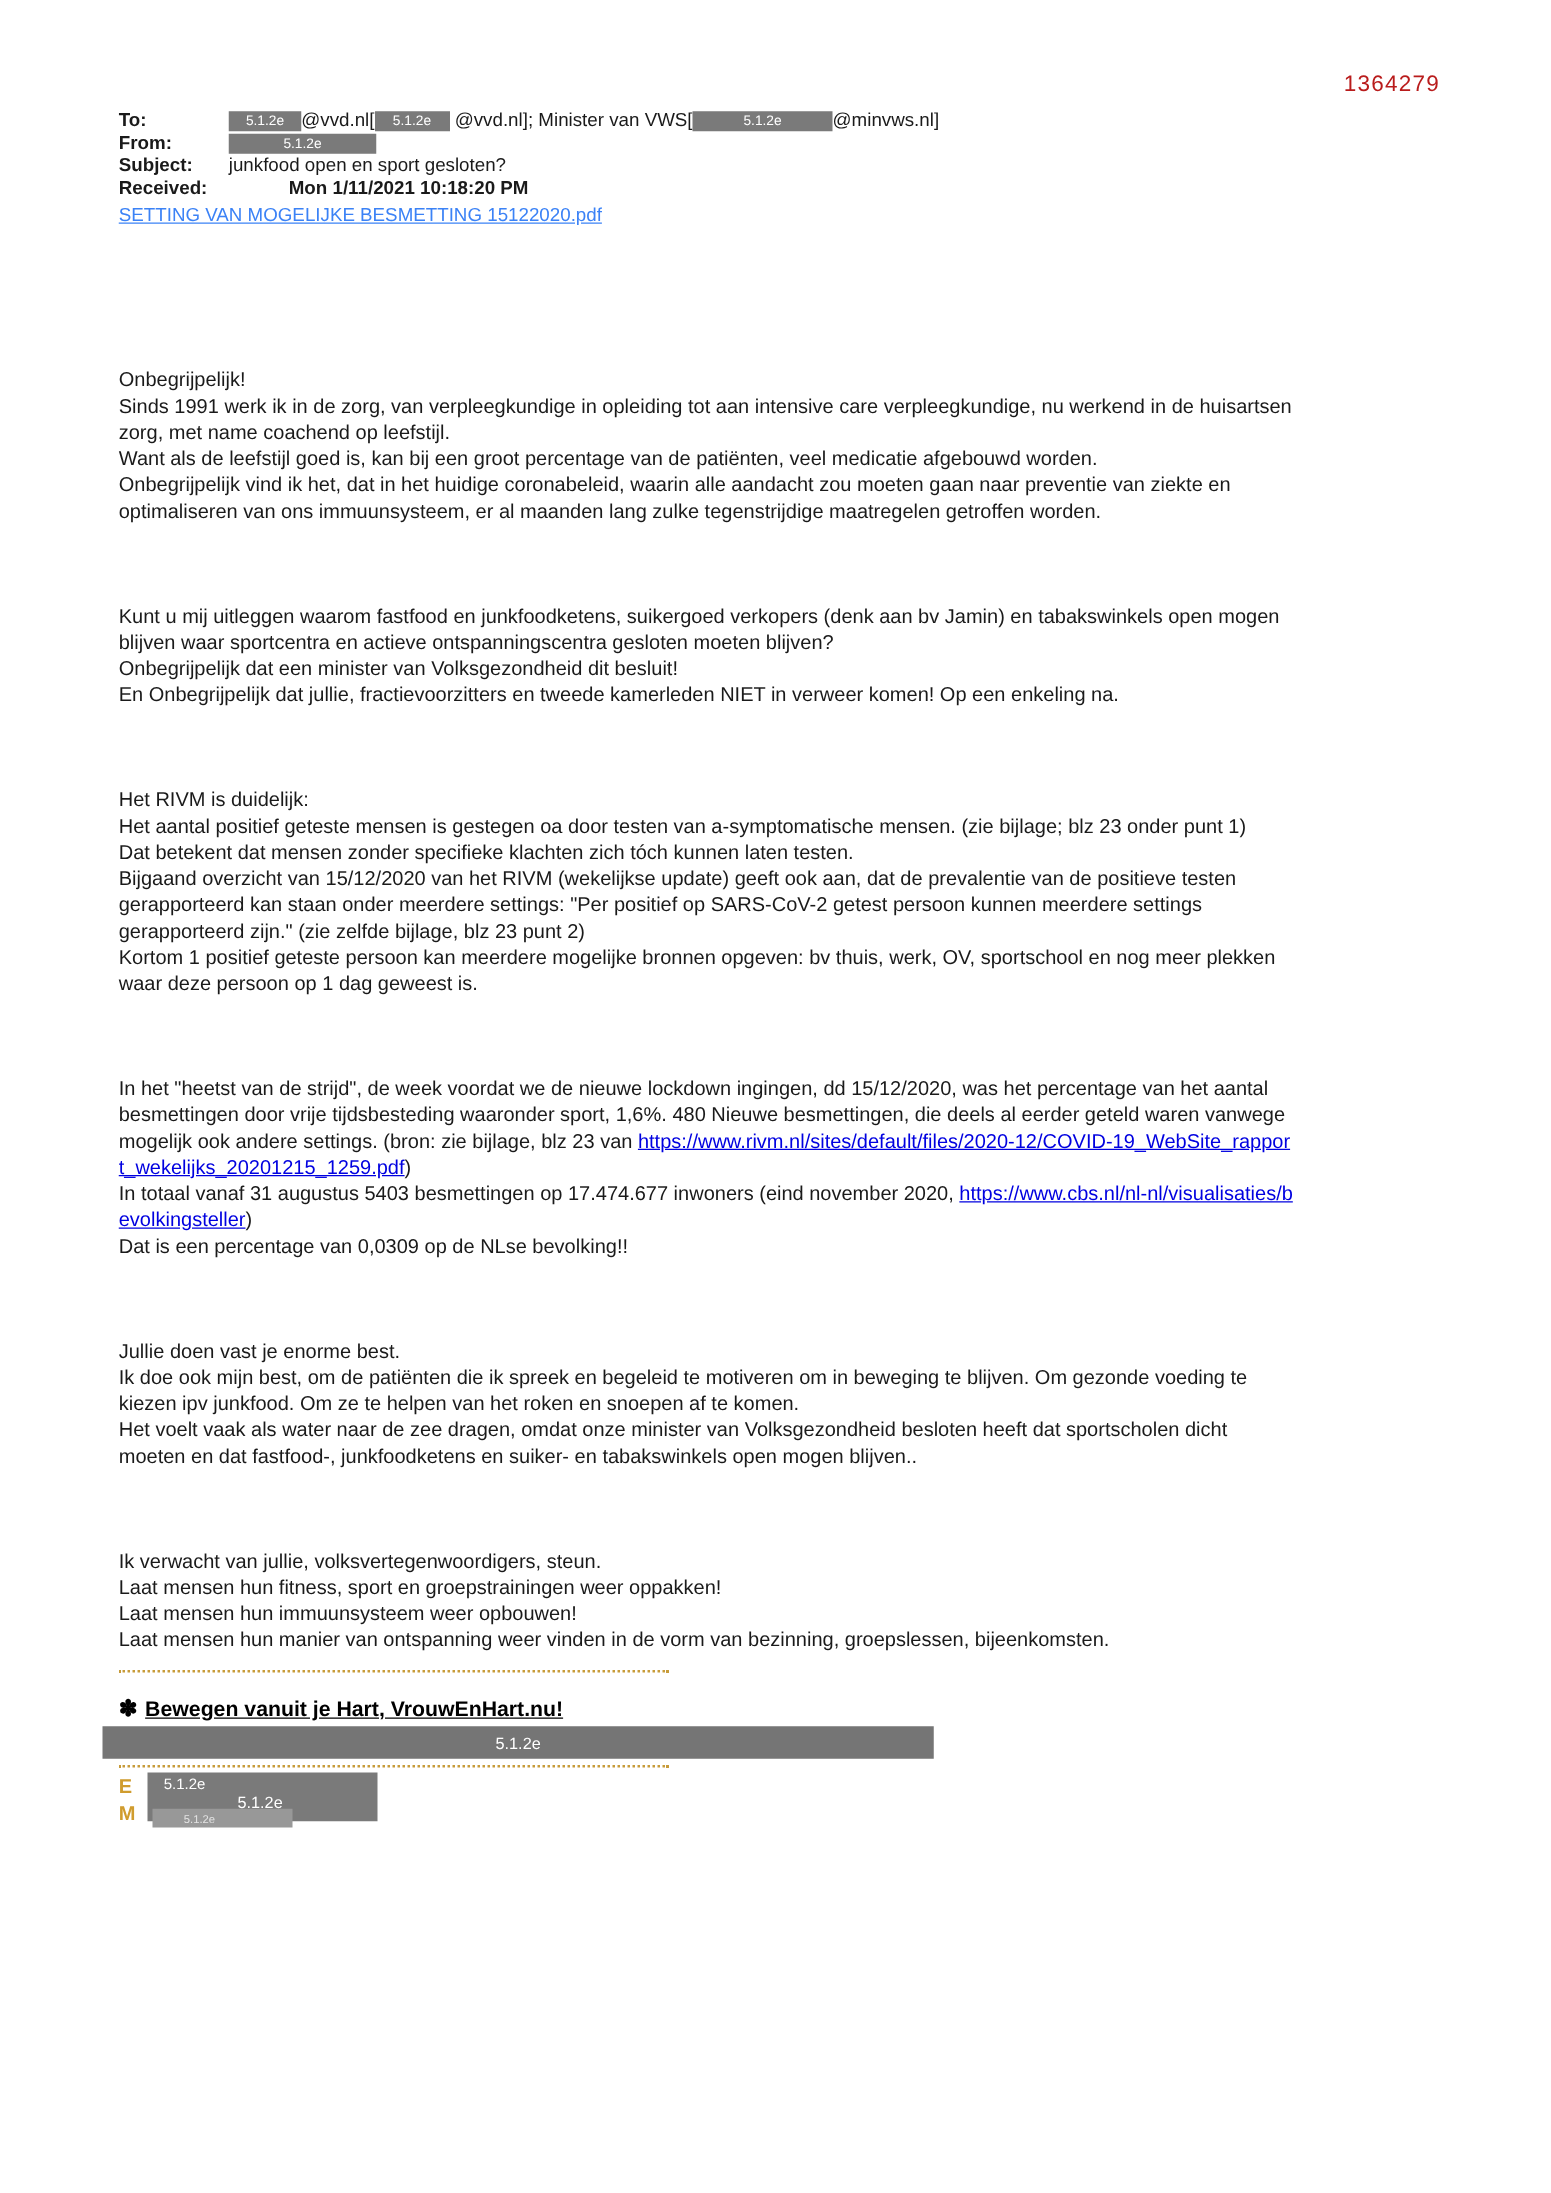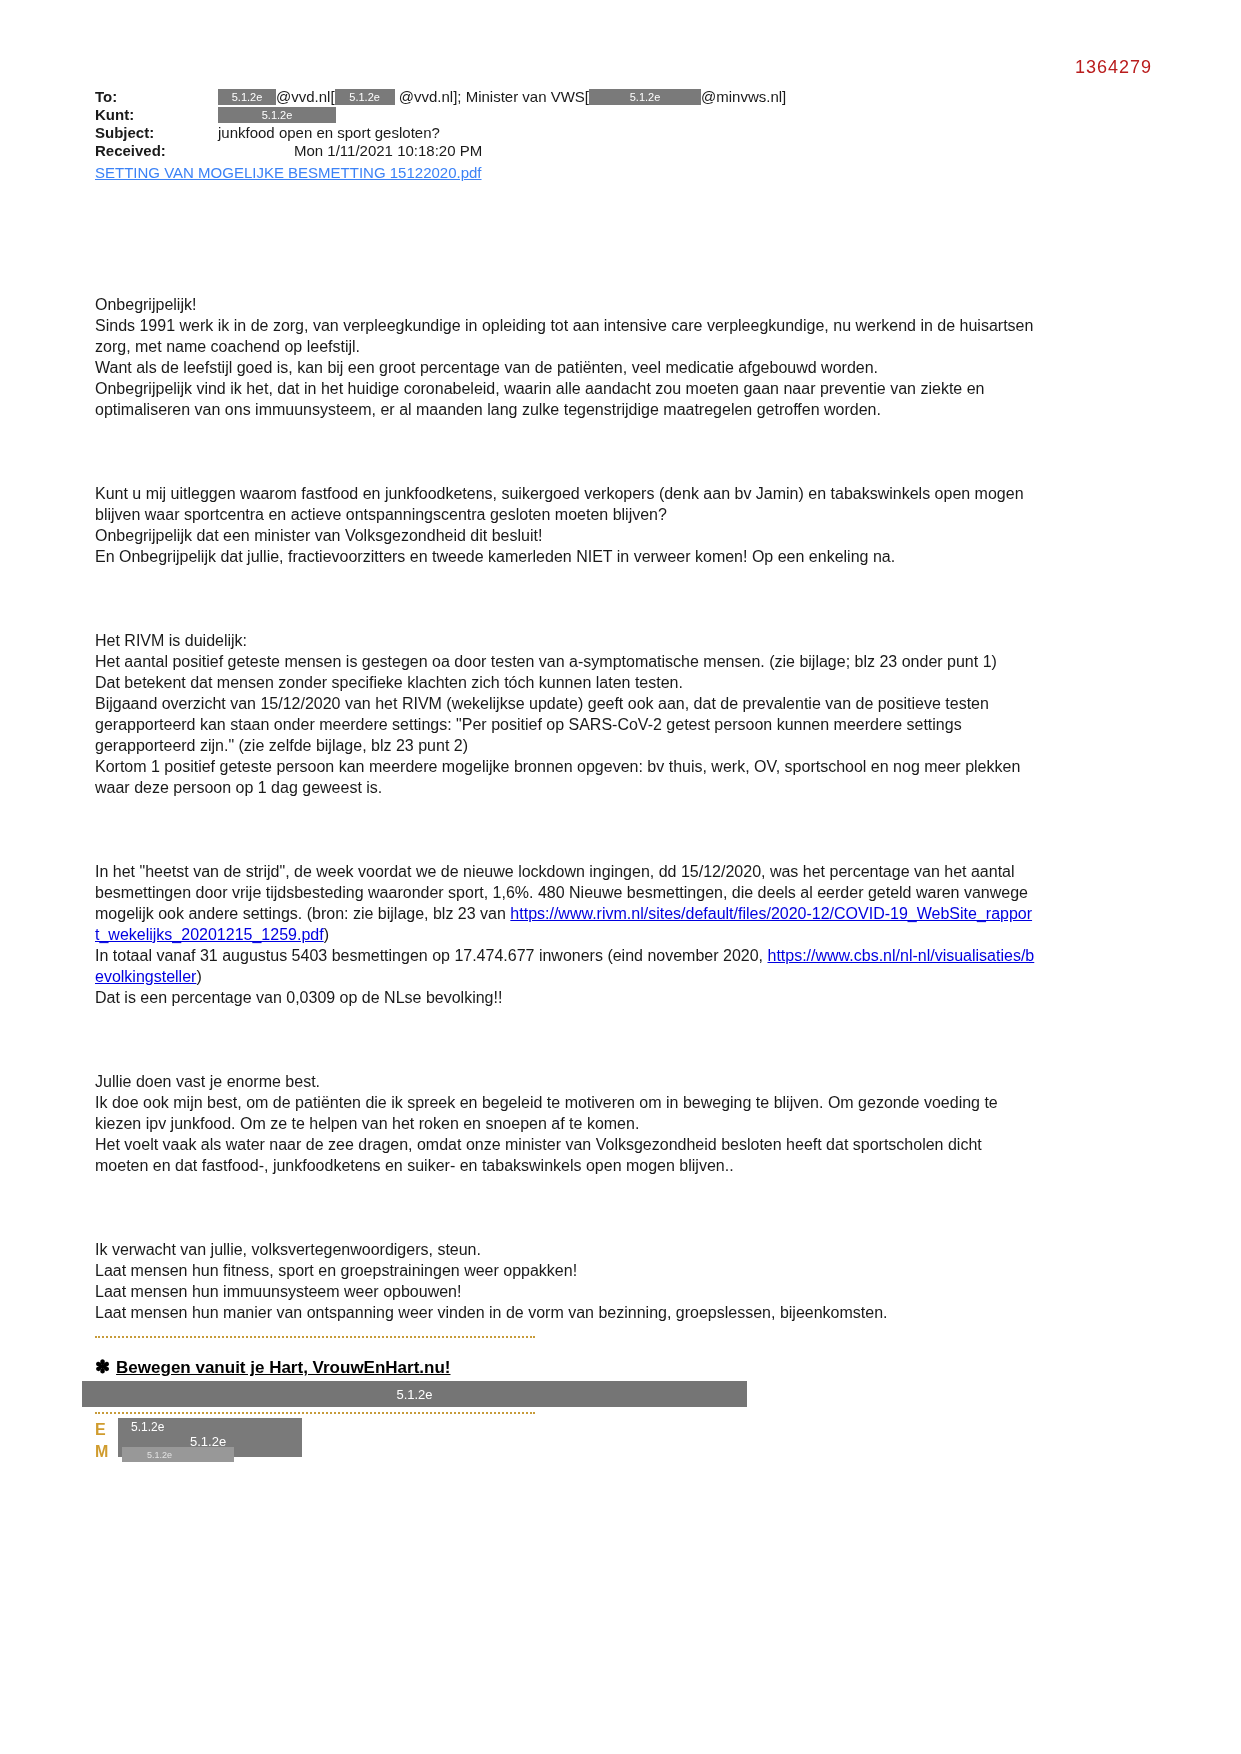--- a/index.html
+++ b/index.html
@@ -4,24 +4,24 @@
 <style>
   html,body{margin:0;padding:0;background:#fff;}
   .page{position:relative;width:1241px;height:1754px;background:#ffffff;
         font-family:"Liberation Sans",sans-serif;color:#1a1a1a;overflow:hidden;}
 
   
   .doc-number{position:absolute;left:1075px;top:57px;font-size:18px;color:#b91c1c;letter-spacing:1px;}
 
   
   .email-header{position:absolute;left:95px;top:88px;font-size:15px;line-height:18px;}
-  .hrow{display:flex;align-items:center;height:18px;white-space:pre;gap:35px;}
+  .hrow{display:flex;align-items:center;height:18px;white-space:pre;}
   .hlabel{font-weight:bold;width:88px;flex:0 0 88px;}
   .hvalue{white-space:pre;display:flex;align-items:center;}
-  .hvalue.indent{margin-left:76px;}
+  .hvalue.indent{margin-left:48px;font-weight:bold;}
   .chip{display:inline-flex;align-items:center;justify-content:center;
         background:#7a7a7a;color:#ffffff;font-size:11px;height:16px;
         vertical-align:middle;flex:0 0 auto;}
   .w58{width:58px;} .w60{width:60px;} .w112{width:112px;} .w118{width:118px;}
   .attachment-row{margin-top:4px;height:18px;}
   a.doclink{color:#3b82f6;text-decoration:underline;cursor:pointer;}
 
   
   .email-body{position:absolute;left:95px;top:252px;width:940px;
               font-size:16px;line-height:21px;white-space:pre-wrap;}
@@ -59,21 +59,21 @@
 <div class="page">
 
   <div class="doc-number">1364279</div>
 
   <div class="email-header">
     <div class="hrow">
       <span class="hlabel">To:</span>
       <span class="hvalue"><span class="chip w58">5.1.2e</span><span>@vvd.nl[</span><span class="chip w60">5.1.2e</span><span> @vvd.nl]; Minister van VWS[</span><span class="chip w112">5.1.2e</span><span>@minvws.nl]</span></span>
     </div>
     <div class="hrow">
-      <span class="hlabel">Kunt:</span>
+      <span class="hlabel">From:</span>
       <span class="hvalue"><span class="chip w118">5.1.2e</span></span>
     </div>
     <div class="hrow">
       <span class="hlabel">Subject:</span>
       <span class="hvalue">junkfood open en sport gesloten?</span>
     </div>
     <div class="hrow">
       <span class="hlabel">Received:</span>
       <span class="hvalue indent">Mon 1/11/2021 10:18:20 PM</span>
     </div>

